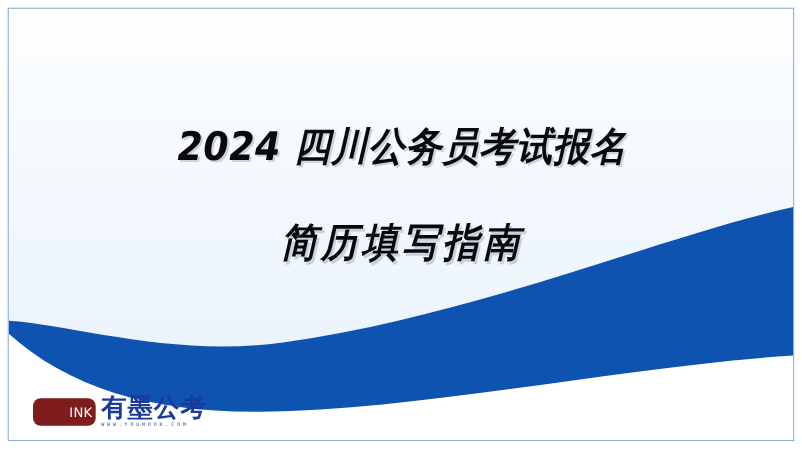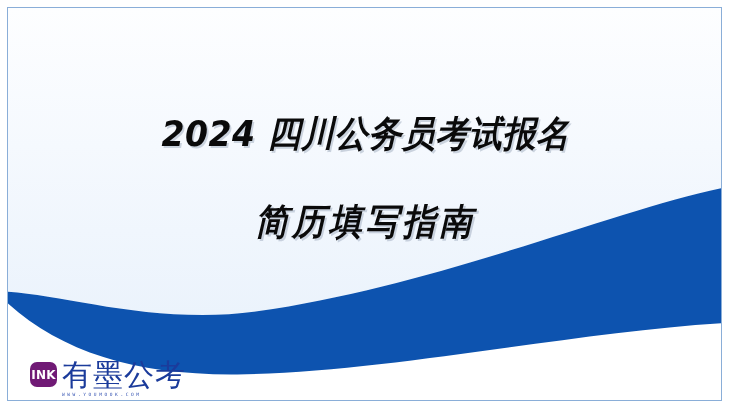--- a/index.html
+++ b/index.html
@@ -78,42 +78,43 @@
     left: 22px;
     top: 352px;
     z-index: 6;
     display: flex;
     align-items: flex-start;
   }
   .logo-mark {
     width: 27px;
     height: 25px;
     border-radius: 7px;
-    background: #701a75;
+    background: #7f1d1d;
     color: #ffffff;
     display: flex;
     align-items: center;
     justify-content: center;
     font-family: "DejaVu Sans", "Liberation Sans", sans-serif;
-    font-weight: 700;
+    font-weight: 400;
     font-size: 12px;
     letter-spacing: 0.2px;
     flex: 0 0 auto;
     margin-top: 2px;
+    padding-left: 30px;
   }
   .logo-text {
     margin-left: 5px;
     display: flex;
     flex-direction: column;
     justify-content: flex-start;
   }
   .logo-name {
     font-family: "DejaVu Sans", "Liberation Sans", sans-serif;
-    font-weight: 400;
-    font-size: 30px;
+    font-weight: 700;
+    font-size: 23px;
     line-height: 1.02;
     color: #1b3b9b;
     letter-spacing: 1px;
     white-space: nowrap;
     text-align: center;
   }
   .logo-url {
     font-family: "DejaVu Sans Mono", "Liberation Mono", monospace;
     font-size: 4.5px;
     line-height: 1;

